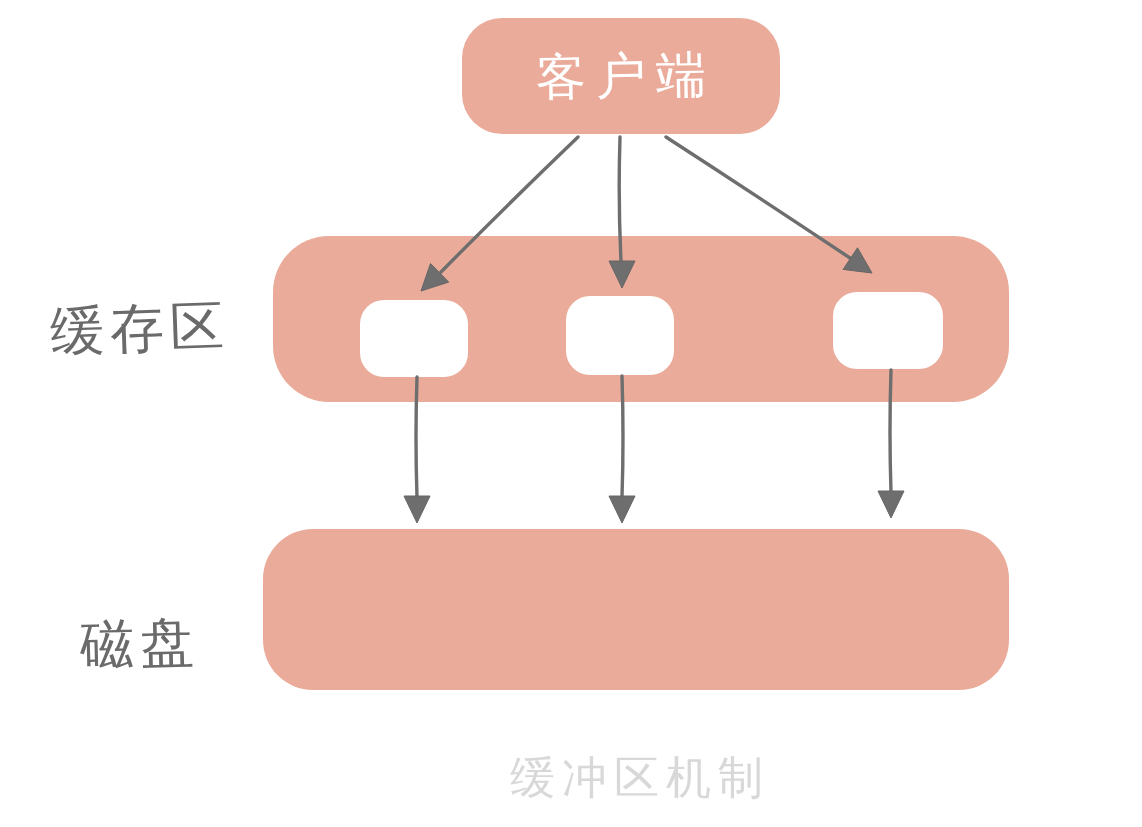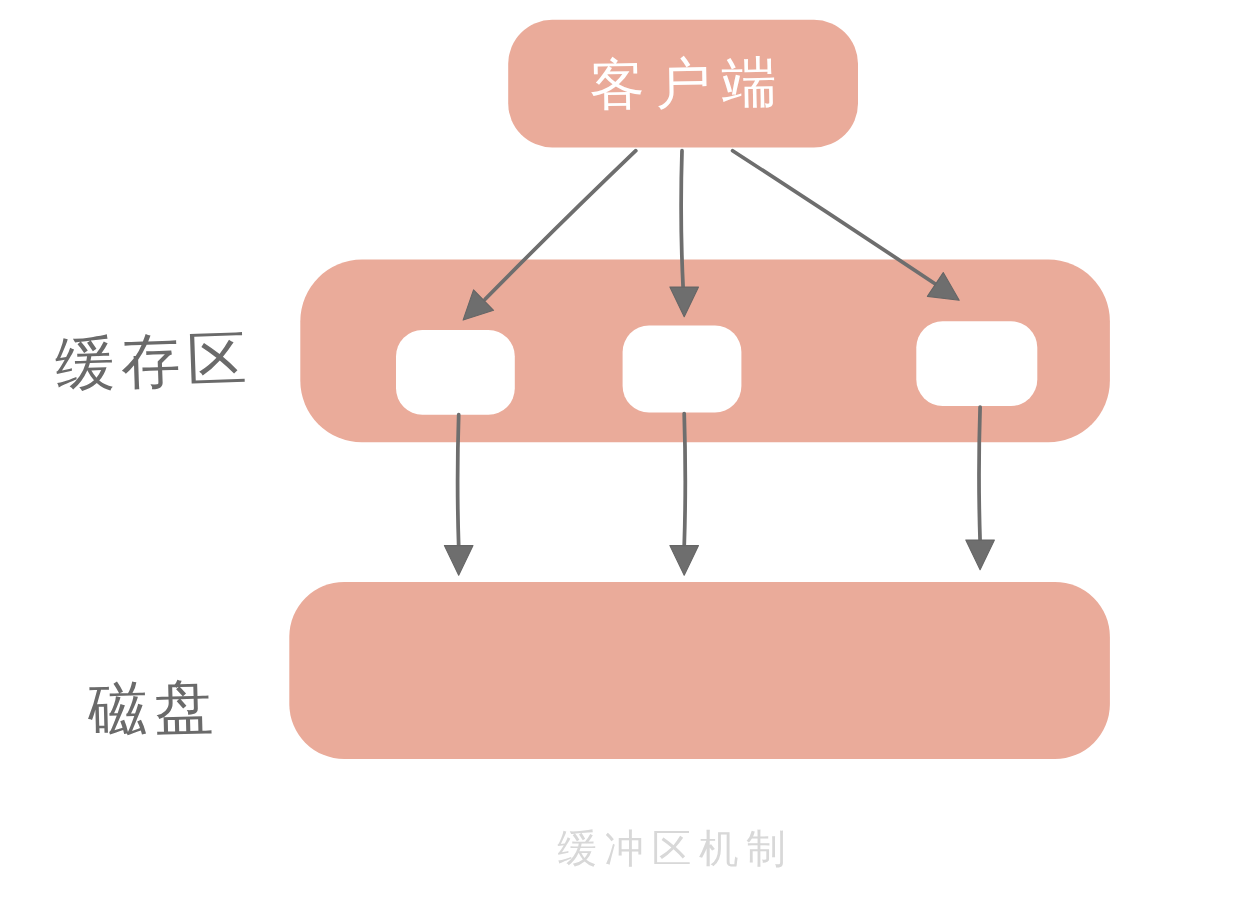--- a/index.html
+++ b/index.html
@@ -71,25 +71,25 @@
     width: 200px;
     transform: rotate(-2deg);
   }
   .label-disk {
     left: 45px; top: 608px;
     width: 190px;
     transform: rotate(-1.5deg);
   }
   .caption {
     position: absolute;
-    left: 414px; top: 748px;
+    left: 440px; top: 748px;
     width: 400px;
     text-align: center;
     color: #D8D8D8;
-    font-size: 36px;
+    font-size: 45px;
     letter-spacing: 7px;
     white-space: nowrap;
   }
   .arrows {
     position: absolute;
     left: 0; top: 0;
     width: 1142px;
     height: 827px;
     pointer-events: none;
   }

